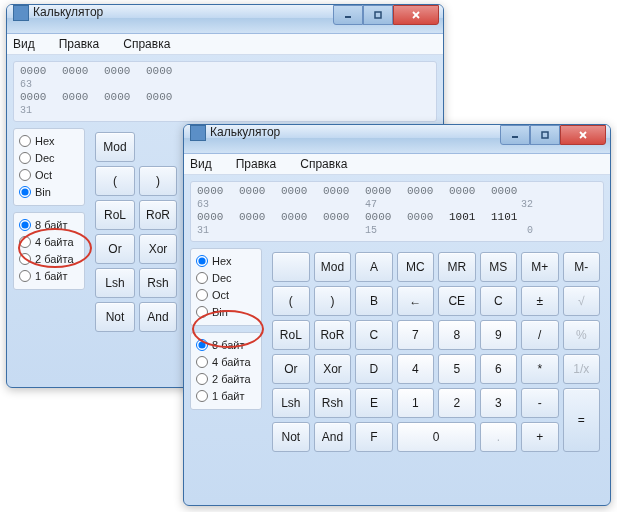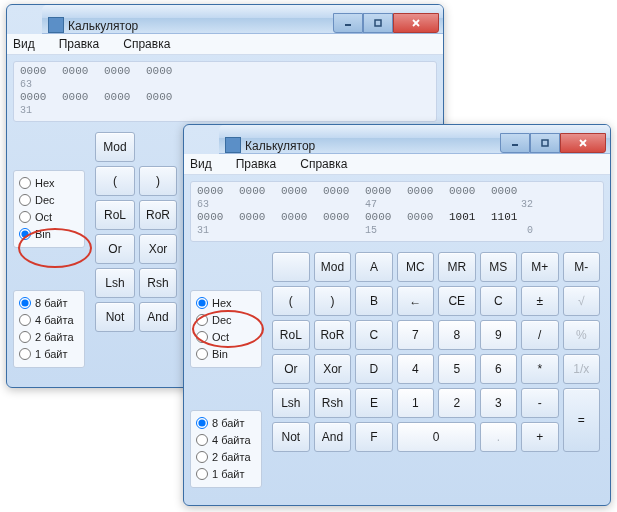--- a/index.html
+++ b/index.html
@@ -19,23 +19,22 @@
   border-radius: 6px;
   background: linear-gradient(to bottom, #d7e6f7 0%, #c7dbf2 100%);
   box-shadow: 0 2px 10px rgba(0,0,0,0.25);
 }
 .titlebar {
   height: 28px;
   background: linear-gradient(to bottom, #e8f1fb 0%, #c3d9f1 45%, #aecbe8 46%, #d0e2f5 100%);
   border-bottom: 1px solid #9fbbe0;
   border-radius: 5px 5px 0 0;
   display: flex;
-  align-items: flex-end;
+  align-items: flex-start;
   padding: 0 4px 0 6px;
-  margin-left: 35px;
 }
 .title-icon {
   width: 14px; height: 14px;
   background: #5b8fc7;
   border: 1px solid #3a6da0;
   margin-right: 4px;
 }
 .title-text {
   flex: 1;
   color: #222;
@@ -105,21 +104,20 @@
 .leftpanel {
   float: left;
   width: 72px;
 }
 .radiobox {
   border: 1px solid #bfcde0;
   border-radius: 3px;
   background: #f4f8fd;
   padding: 4px 5px;
   margin-bottom: 6px;
-  margin-top: 42px;
 }
 .radiobox label {
   display: flex;
   align-items: center;
   gap: 4px;
   height: 17px;
   font-size: 11px;
   color: #222;
 }
 .radiobox input[type=radio] { margin:0; width:12px; height:12px; }

